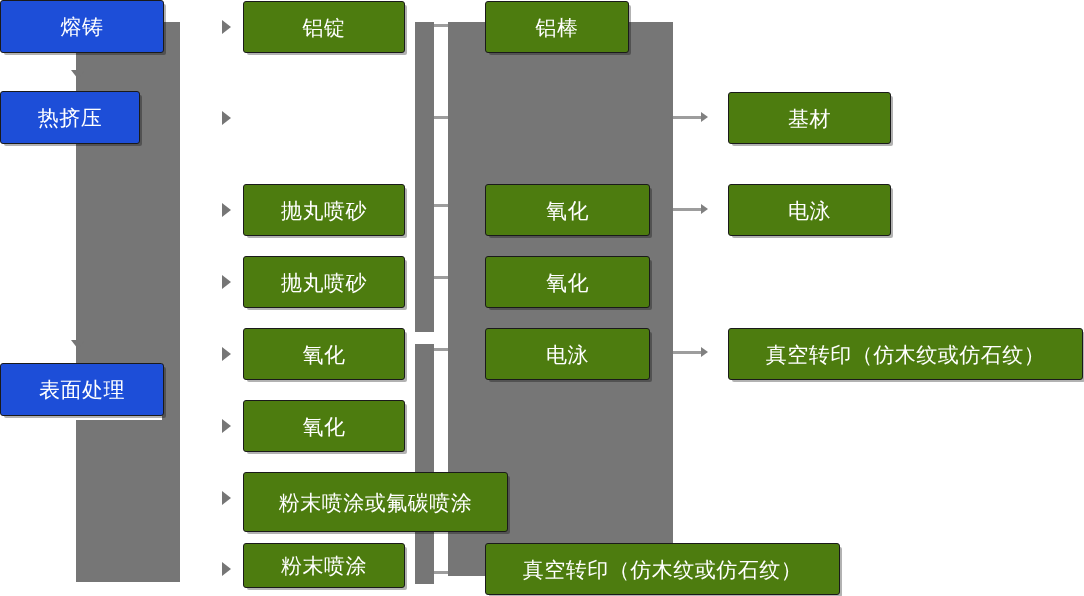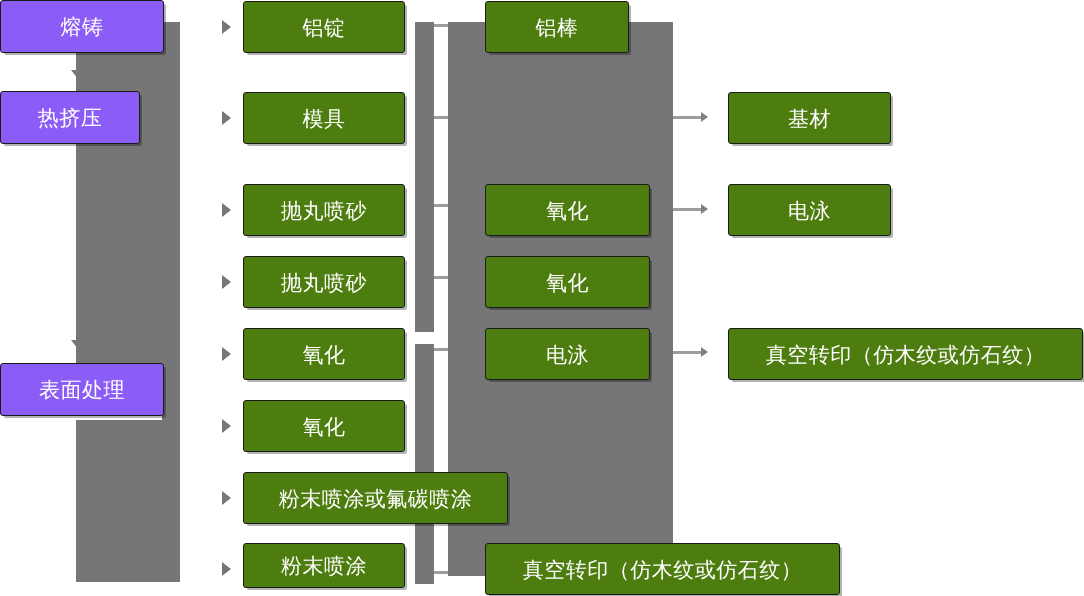--- a/index.html
+++ b/index.html
@@ -62,21 +62,21 @@
     color: #ffffff;
     font-size: 21px;
     line-height: 1;
     letter-spacing: 0.5px;
     border-radius: 3px;
     border: 1px solid #1a1a1a;
     box-shadow: 3px 3px 0 -1px rgba(0,0,0,0.30);
     white-space: nowrap;
     user-select: none;
   }
-  .node.dark  { background: #8b5cf6; }
+  .node.dark  { background: #1d4ed8; }
   .node.light { background: #4d7c0f; }
 </style>
 </head>
 <body>
 
 <div id="canvas">
 
   <div class="gray" style="left:76px; top:22px; width:104px; height:560px;"></div>
 
   <div style="position:absolute; left:76px; top:363px; width:86px; height:57px; background:#ffffff;"></div>
@@ -124,41 +124,38 @@
   </div>
 
   <div class="node dark" style="left:0px; top:363px; width:164px; height:53px;">
     <span>表面处理</span>
   </div>
 
   <div class="node light" style="left:243px; top:1px; width:162px; height:52px;">
     <span>铝锭</span>
   </div>
 
-  <div class="node light" style="left:243px; top:92px; width:162px; height:52px;">
-    <span>模具</span>
-  </div>
 
   <div class="node light" style="left:243px; top:184px; width:162px; height:52px;">
     <span>抛丸喷砂</span>
   </div>
 
   <div class="node light" style="left:243px; top:256px; width:162px; height:52px;">
     <span>抛丸喷砂</span>
   </div>
 
   <div class="node light" style="left:243px; top:328px; width:162px; height:52px;">
     <span>氧化</span>
   </div>
 
   <div class="node light" style="left:243px; top:400px; width:162px; height:52px;">
     <span>氧化</span>
   </div>
 
-  <div class="node light" style="left:243px; top:472px; width:265px; height:52px;">
+  <div class="node light" style="left:243px; top:472px; width:265px; height:60px;">
     <span>粉末喷涂或氟碳喷涂</span>
   </div>
 
   <div class="node light" style="left:243px; top:543px; width:162px; height:45px;">
     <span>粉末喷涂</span>
   </div>
 
   <div class="node light" style="left:485px; top:1px; width:144px; height:52px;">
     <span>铝棒</span>
   </div>

